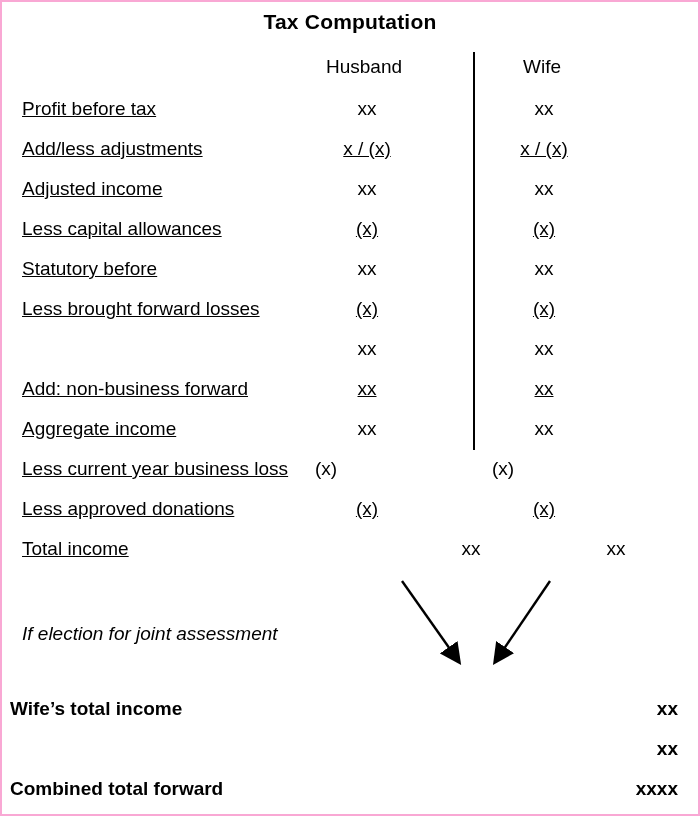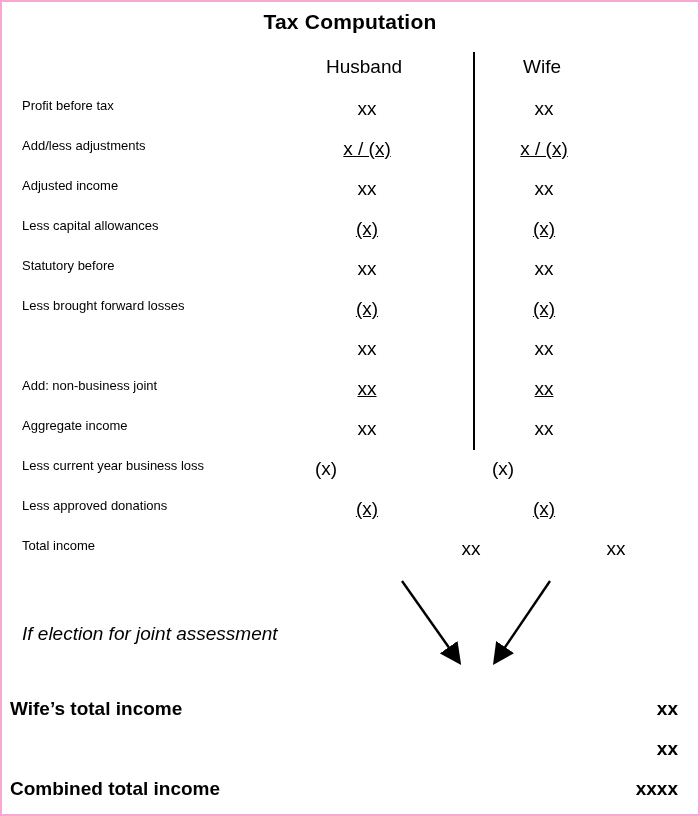--- a/index.html
+++ b/index.html
@@ -54,22 +54,23 @@
     width: 100%;
   }
   .row {
     position: relative;
     height: 40px;
   }
   .label {
     position: absolute;
     left: 20px;
     top: 4px;
-    font-size: 13px;
-    white-space: nowrap;
+    font-size: 19px;
+    white-space: nowrap;
+    text-decoration: underline;
   }
   .val {
     position: absolute;
     top: 4px;
     font-size: 19px;
     text-align: center;
     white-space: nowrap;
   }
   .val.h { left: 330px; width: 70px; }
   .val.w { left: 507px; width: 70px; }
@@ -178,21 +179,21 @@
       <span class="val w u">(x)</span>
     </div>
 
     <div class="row">
       <span class="label"></span>
       <span class="val h">xx</span>
       <span class="val w">xx</span>
     </div>
 
     <div class="row">
-      <span class="label">Add: non-business joint</span>
+      <span class="label">Add: non-business forward</span>
       <span class="val h u">xx</span>
       <span class="val w u">xx</span>
     </div>
 
     <div class="row">
       <span class="label">Aggregate income</span>
       <span class="val h">xx</span>
       <span class="val w">xx</span>
     </div>
 
@@ -232,18 +233,18 @@
 
   <div class="summary">
     <div class="sum-row">
       <span class="sum-label">Wife’s total income</span>
       <span class="sum-val">xx</span>
     </div>
     <div class="sum-row">
       <span class="sum-val">xx</span>
     </div>
     <div class="sum-row">
-      <span class="sum-label">Combined total income</span>
+      <span class="sum-label">Combined total forward</span>
       <span class="sum-val">xxxx</span>
     </div>
   </div>
 
 </div>
 
 </body></html>

